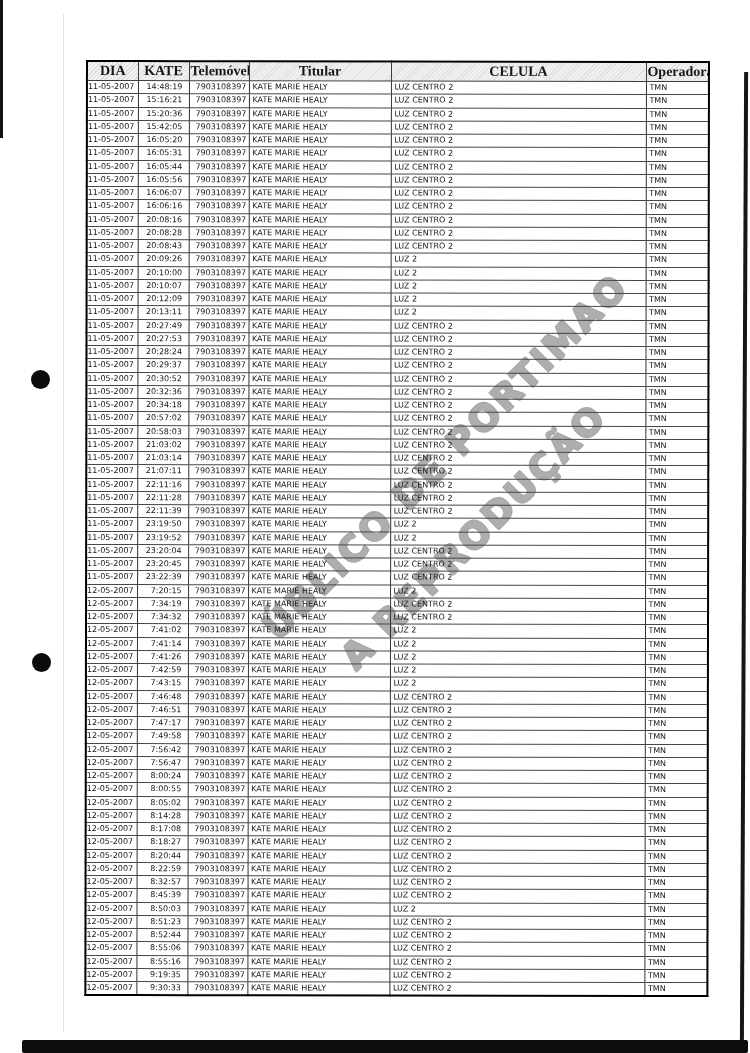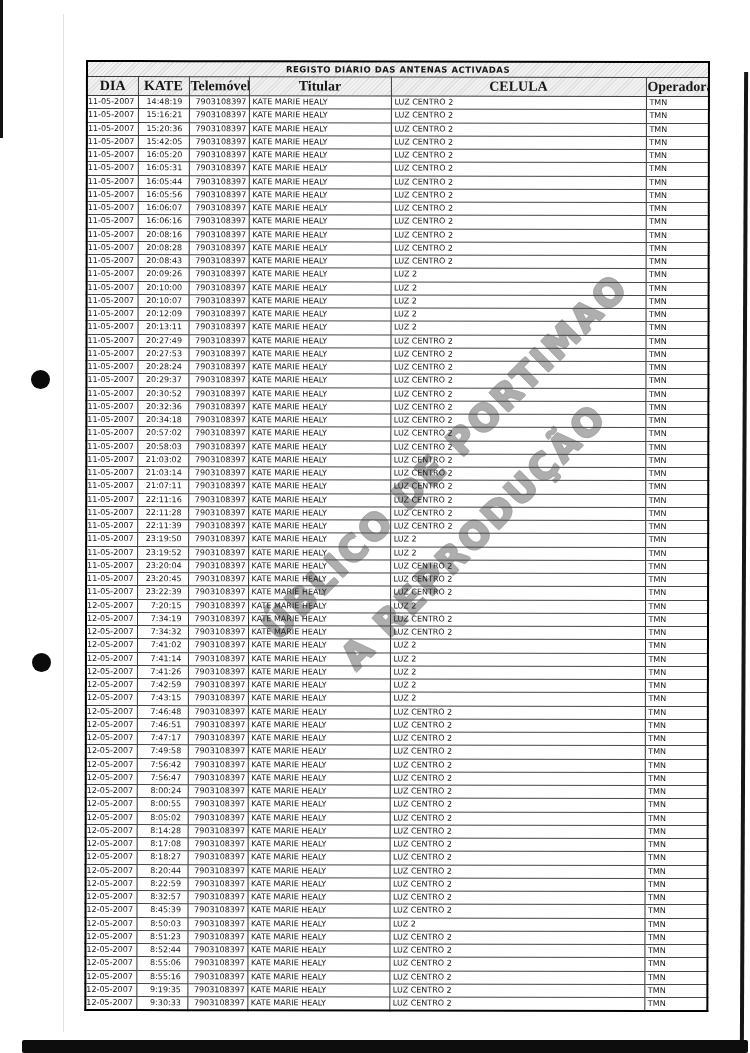--- a/index.html
+++ b/index.html
@@ -90,23 +90,20 @@
     <table>
       <colgroup>
         <col style="width:51px">
           <col style="width:51px">
           <col style="width:60px">
         <col style="width:142px">
           <col style="width:255px">
           <col style="width:63px">
       </colgroup>
       <thead>
-        <tr class="title-row">
-          <th colspan="6">REGISTO DIÁRIO DAS ANTENAS ACTIVADAS</th>
-        </tr>
         <tr class="header-row">
           <th>DIA</th>
           <th>KATE</th>
           <th>Telemóvel</th>
           <th>Titular</th>
           <th>CELULA</th>
           <th>Operadora</th>
         </tr>
       </thead>
       <tbody>

